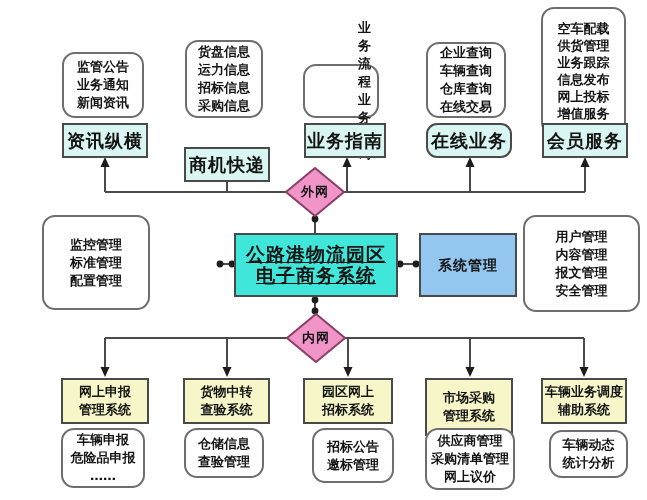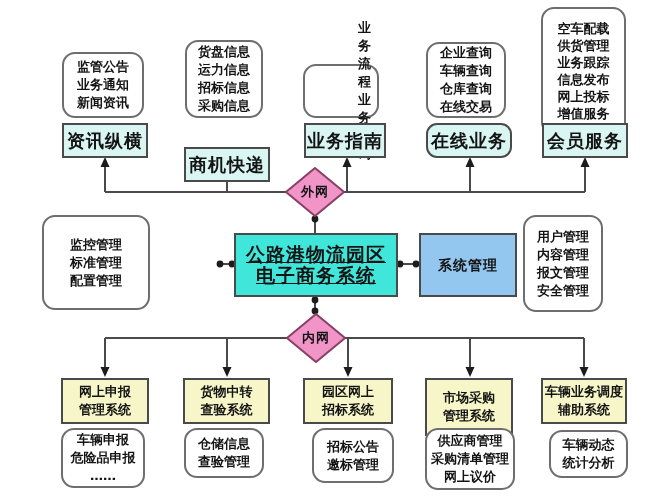--- a/index.html
+++ b/index.html
@@ -126,21 +126,21 @@
     </svg>
     <div class="dlabel">外网</div>
   </div>
 
   <div class="box rounded" style="left:10px;top:215px;width:108px;height:95px;margin-left:32px;">监控管理
 标准管理
 配置管理</div>
   <div class="box panel-teal" style="left:234px;top:233px;width:164px;height:64px;">公路港物流园区
 电子商务系统</div>
   <div class="box panel-blue" style="left:419px;top:233px;width:98px;height:64px;">系统管理</div>
-  <div class="box rounded" style="left:523px;top:215px;width:80px;height:97px;font-family:Liberation Serif, serif;">用户管理
+  <div class="box rounded" style="left:523px;top:215px;width:117px;height:97px;font-family:Liberation Serif, serif;">用户管理
 内容管理
 报文管理
 安全管理</div>
 
   <div class="diamond" style="left:286px;top:313px;width:60px;height:50px;">
     <svg width="60" height="50" viewBox="0 0 60 50">
       <polygon points="30,1 59,25 30,49 1,25" fill="#f194c8" stroke="#8a4065" stroke-width="2"></polygon>
     </svg>
     <div class="dlabel">内网</div>
   </div>

